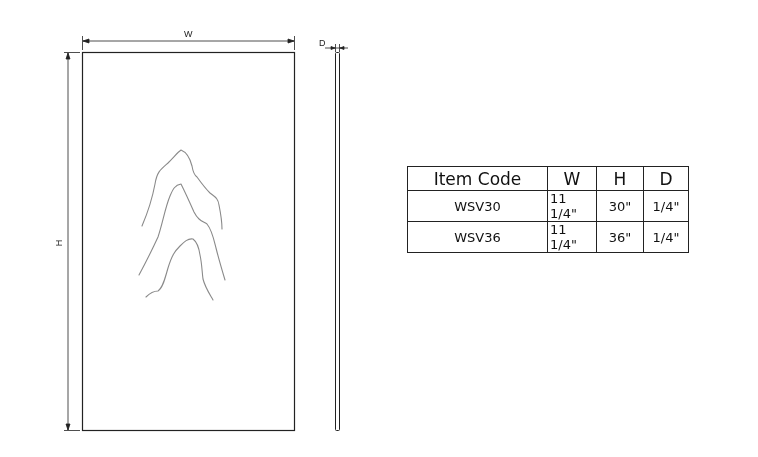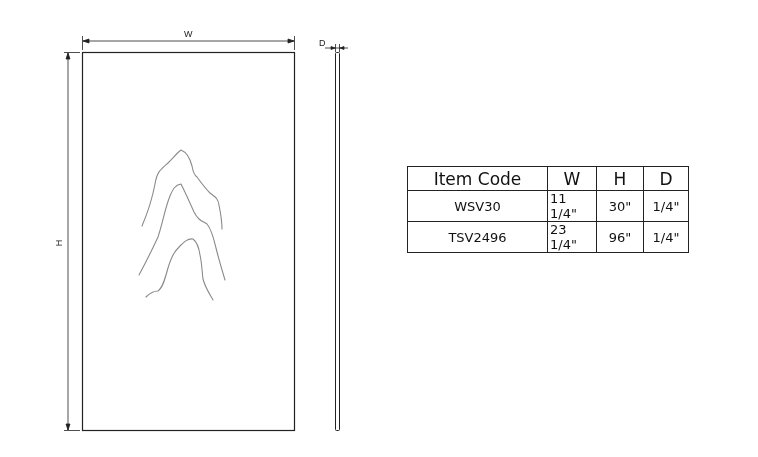--- a/index.html
+++ b/index.html
@@ -71,19 +71,19 @@
     </tr>
   </thead>
   <tbody>
     <tr>
       <td class="c-code">WSV30</td>
       <td class="c-w">11 1/4"</td>
       <td class="c-h">30"</td>
       <td class="c-d">1/4"</td>
     </tr>
     <tr>
-      <td class="c-code">TSV2496</td>
-      <td class="c-w">23 1/4"</td>
-      <td class="c-h">96"</td>
+      <td class="c-code">WSV36</td>
+      <td class="c-w">11 1/4"</td>
+      <td class="c-h">36"</td>
       <td class="c-d">1/4"</td>
     </tr>
   </tbody>
 </table>
 
 </body></html>

